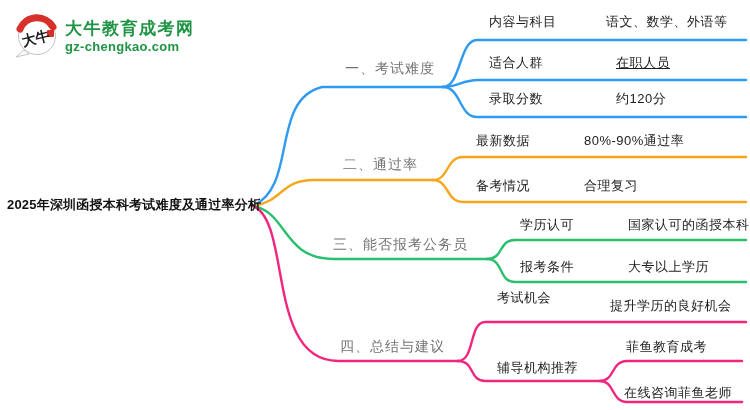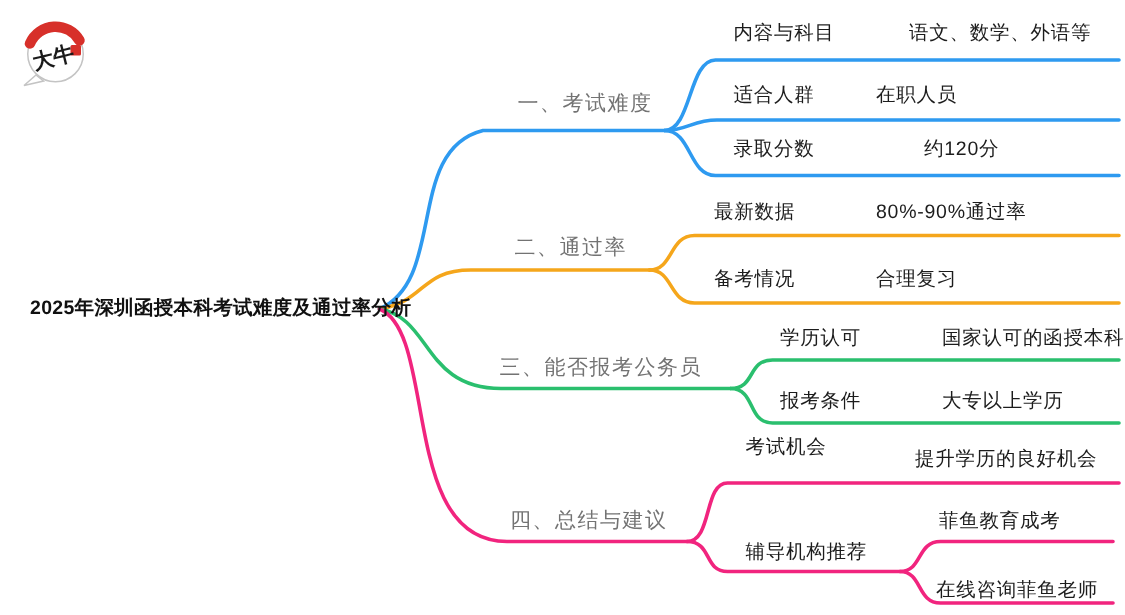--- a/index.html
+++ b/index.html
@@ -51,29 +51,33 @@
   </svg>
 
   <div class="logo">
     <svg width="48" height="46" viewBox="0 0 48 46">
       <path d="M12,37 L4,44 L17,41 Z" fill="#ffffff" stroke="#c4c4c4" stroke-width="1"></path>
       <circle cx="25" cy="23" r="18.5" fill="#ffffff" stroke="#c4c4c4" stroke-width="1"></circle>
       <path d="M8,16 A18.5,18.5 0 0 1 41,14" fill="none" stroke="#d7302a" stroke-width="7" stroke-linecap="round"></path>
       <rect x="35" y="17" width="7" height="7" rx="1" fill="#d7302a"></rect>
       <text x="24" y="30" text-anchor="middle" transform="rotate(-14 24 27)" font-size="14" font-weight="bold" fill="#1a1a1a">大牛</text>
     </svg>
+    <div>
+      <div class="logo-name" style="color:#1e9444;">大牛教育成考网</div>
+      <div class="logo-domain" style="color:#1e9444;">gz-chengkao.com</div>
+    </div>
   </div>
 
-  <div class="t ct" style="left:20px;top:197px;">2025年深圳函授本科考试难度及通过率分析</div>
+  <div class="t ct" style="left:7px;top:197px;">2025年深圳函授本科考试难度及通过率分析</div>
 
   <div class="t bt" style="left:345px;top:60px;">一、考试难度</div>
   <div class="t" style="left:489px;top:14px;text-align:right;">内容与科目</div>
   <div class="t" style="left:606px;top:14px;">语文、数学、外语等</div>
   <div class="t" style="left:489px;top:55px;">适合人群</div>
-  <div class="t" style="left:584px;top:55px;">在职人员</div>
+  <div class="t" style="left:616px;top:55px;text-decoration:underline;">在职人员</div>
   <div class="t" style="left:489px;top:91px;">录取分数</div>
   <div class="t" style="left:596px;top:91px;margin-left:20px;">约120分</div>
 
   <div class="t bt" style="left:343px;top:156px;">二、通过率</div>
   <div class="t" style="left:476px;top:133px;">最新数据</div>
   <div class="t" style="left:584px;top:133px;">80%-90%通过率</div>
   <div class="t" style="left:476px;top:178px;">备考情况</div>
   <div class="t" style="left:584px;top:178px;">合理复习</div>
 
   <div class="t bt" style="left:333px;top:236px;">三、能否报考公务员</div>

